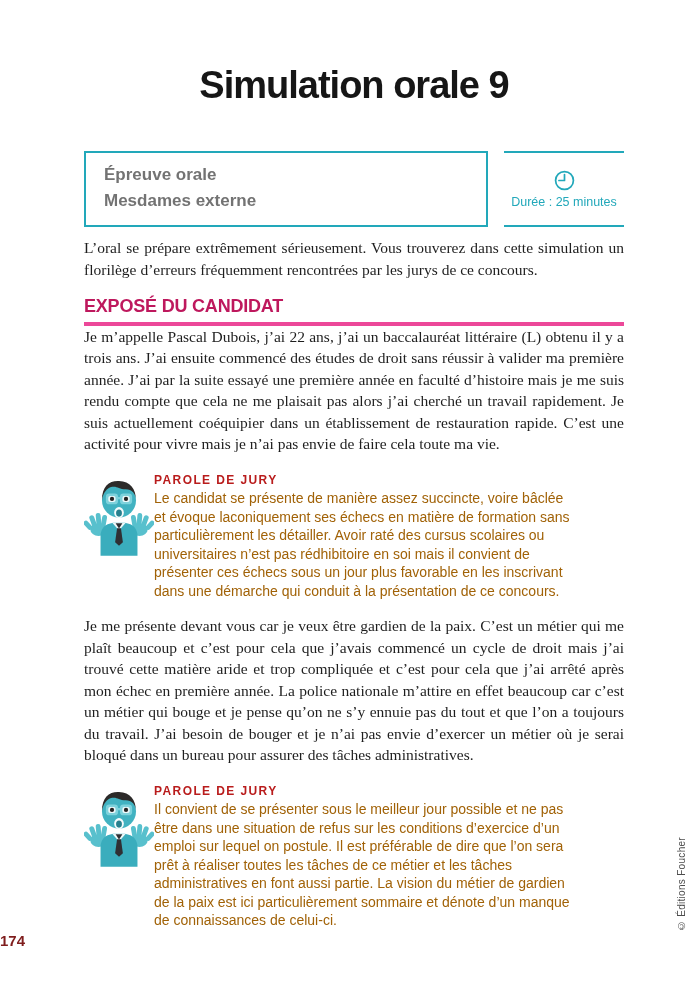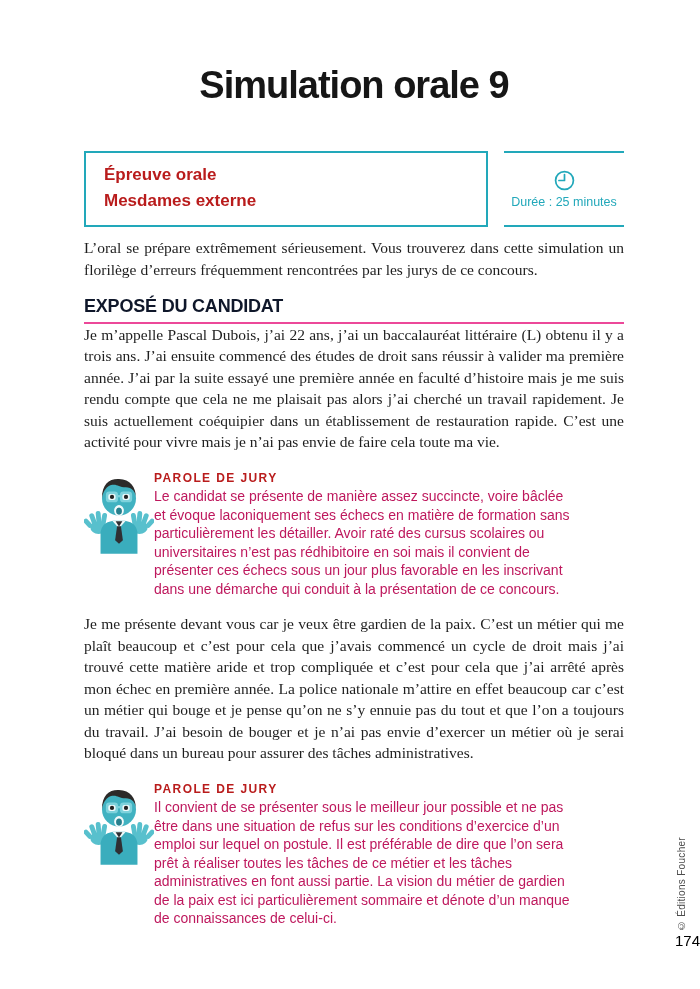--- a/index.html
+++ b/index.html
@@ -14,53 +14,53 @@
   .page-title{
     margin:0;padding-top:64px;text-align:center;
     font-size:38px;font-weight:bold;letter-spacing:-1px;color:#161616;
   }
 
   
   .info-row{display:flex;margin-top:44px;align-items:stretch;}
   .exam-box{
     flex:1;border:2px solid #22a8ba;padding:9px 18px 11px;box-sizing:border-box;
   }
-  .exam-line{font-size:17px;font-weight:bold;line-height:26px;color:#b91c1c;}
+  .exam-line{font-size:17px;font-weight:bold;line-height:26px;color:#737373;}
   .duration-box{
     width:120px;margin-left:16px;box-sizing:border-box;
     border-top:2px solid #22a8ba;border-bottom:2px solid #22a8ba;
     display:flex;flex-direction:column;align-items:center;justify-content:center;
     color:#22a8ba;gap:3px;
   }
   .duration-label{font-size:12.5px;font-weight:normal;white-space:nowrap;}
 
   
   .serif{font-family:"Liberation Serif",serif;font-size:15.5px;line-height:21.5px;color:#1e1e1e;}
   .intro{margin-top:10px;text-align:justify;}
   .section-heading{
-    padding-bottom:5px;border-bottom:2px solid #ec4899;
-    color:#0f172a;font-size:18px;font-weight:bold;letter-spacing:-0.2px;
+    padding-bottom:5px;border-bottom:4px solid #ec4899;
+    color:#be185d;font-size:18px;font-weight:bold;letter-spacing:-0.2px;
   }
   .salutation{margin-top:9px;}
   .para{margin-top:0;text-align:justify;}
   .para-2{margin-top:15px;}
 
   
   .jury{display:flex;margin-top:8px;}
   .jury-icon-wrap{flex:0 0 70px;padding-top:3px;}
   .jury-body{padding-top:3px;max-width:424px;}
   .jury-label{
     color:#b91c1c;font-size:12px;font-weight:bold;letter-spacing:1.4px;
   }
-  .jury-text{margin-top:2px;color:#be185d;font-size:14px;line-height:18.5px;}
+  .jury-text{margin-top:2px;color:#a16207;font-size:14px;line-height:18.5px;}
 
   
   .page-number{
-    position:absolute;left:0;right:0;bottom:40px;text-align:right;
-    color:#000000;font-size:15px;font-weight:normal;
+    position:absolute;left:0;right:0;bottom:40px;text-align:left;
+    color:#7f1d1d;font-size:15px;font-weight:bold;
   }
   .copyright{
     position:absolute;right:13px;bottom:58px;
     writing-mode:vertical-rl;transform:rotate(180deg);
     font-size:10px;color:#4d4d4d;letter-spacing:0.3px;
   }
 </style>
 </head>
 <body>
 

